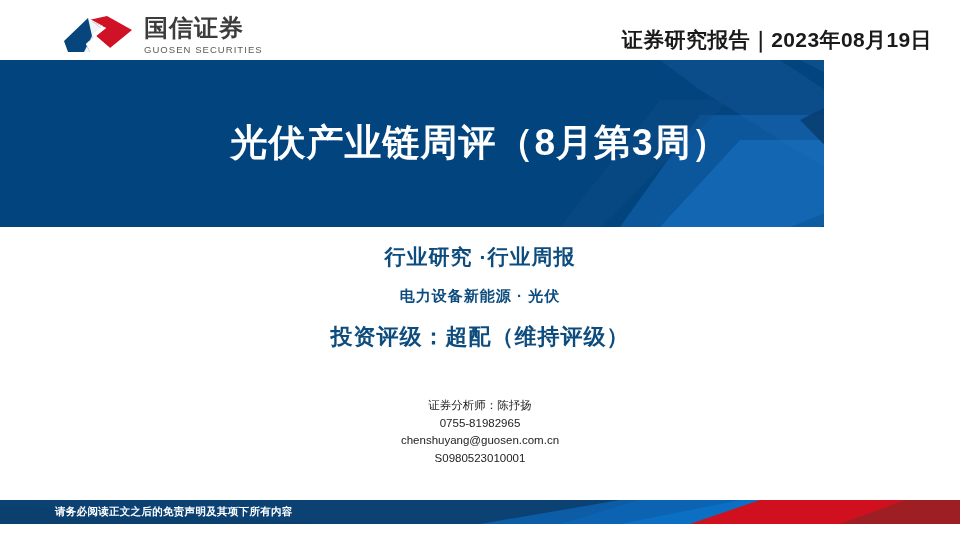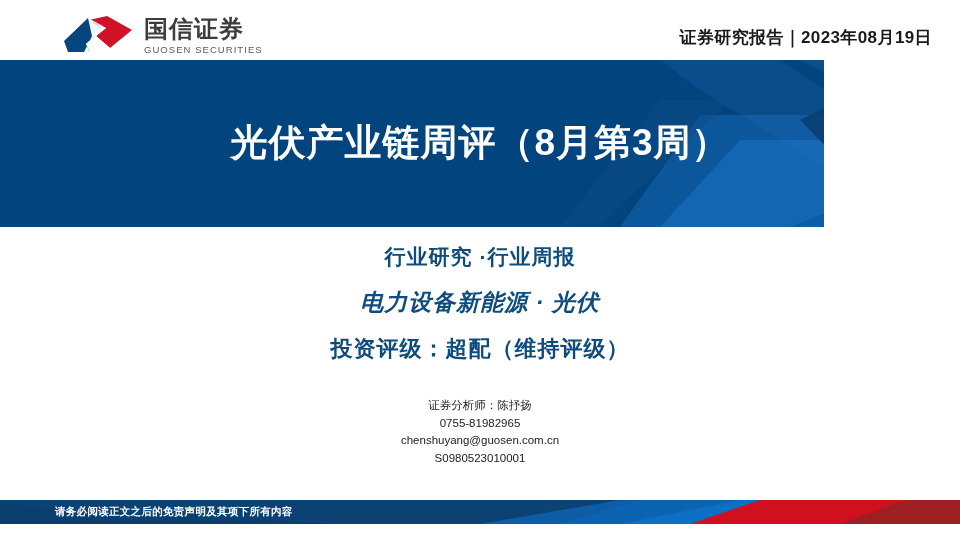--- a/index.html
+++ b/index.html
@@ -34,41 +34,41 @@
     position: relative;
     flex: 0 0 auto;
   }
   .logo-text-wrap {
     display: flex;
     flex-direction: column;
     justify-content: center;
     padding-top: 2px;
   }
   .logo-cn {
-    font-family: Liberation Serif, serif;
+    font-family: Liberation Mono, monospace;
     font-size: 24px;
     font-weight: 700;
     color: #3c3c3c;
     letter-spacing: 1px;
     line-height: 1.05;
   }
   .logo-en {
     font-family: "Liberation Sans", sans-serif;
     font-size: 9.5px;
     font-weight: 400;
     color: #5a5a5a;
     letter-spacing: 1.05px;
     line-height: 1.2;
     margin-top: 2px;
   }
   .header-right {
     position: absolute;
     right: 28px; top: 26px;
     font-family: "Liberation Sans", sans-serif;
-    font-size: 17px;
+    font-size: 21px;
     font-weight: 700;
     color: #1a1a1a;
     letter-spacing: 0.4px;
     white-space: nowrap;
   }
 
   
   .banner {
     position: absolute;
     left: 0; top: 60px;
@@ -124,21 +124,21 @@
     gap: 16px;
   }
   .meta-line {
     font-family: "Liberation Sans", sans-serif;
     font-weight: 700;
     color: #0e4c7d;
     white-space: nowrap;
     text-align: center;
   }
   .meta-line-1 { font-size: 21px; letter-spacing: 1px; }
-  .meta-line-2 { font-size: 23px; letter-spacing: 1px; font-style: italic; }
+  .meta-line-2 { font-size: 15px; letter-spacing: 1px; }
   .meta-line-3 { font-size: 22px; letter-spacing: 1px; }
 
   
   .analysts {
     position: absolute;
     left: 0; top: 398px;
     width: 960px;
     display: flex;
     justify-content: center;
     gap: 140px;

